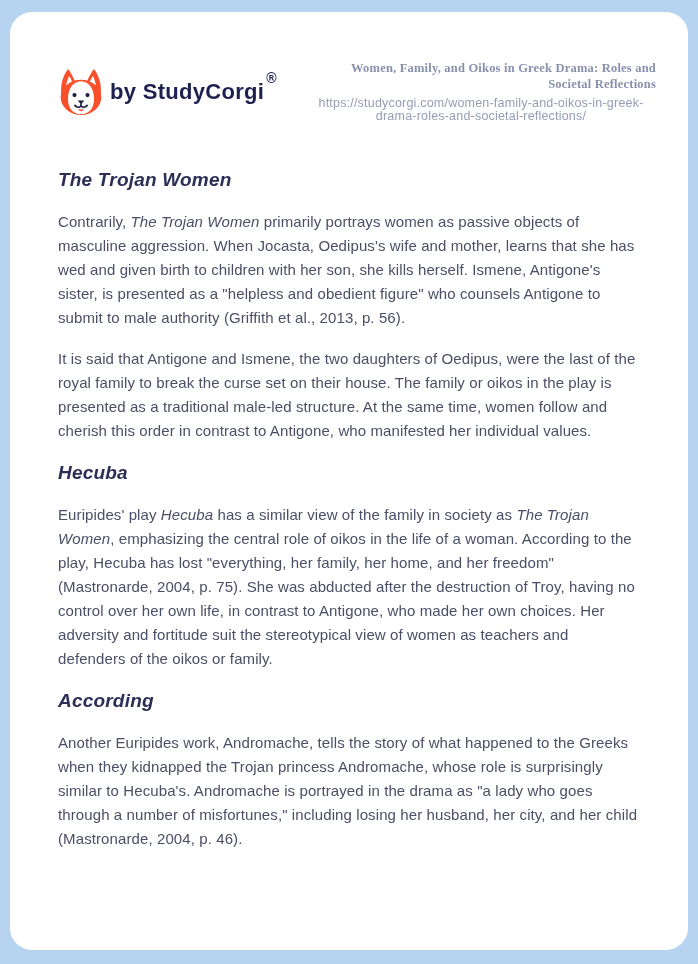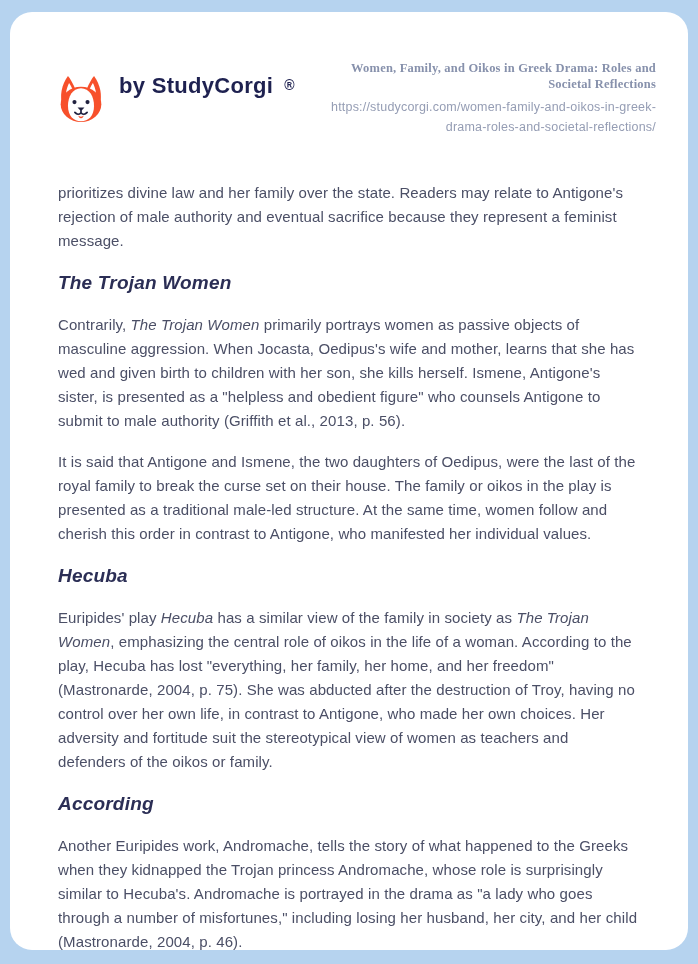--- a/index.html
+++ b/index.html
@@ -20,21 +20,22 @@
     overflow: hidden;
   }
   .header {
     display: flex;
     justify-content: space-between;
     align-items: center;
     margin-right: -16px;
   }
   .brand {
     display: flex;
-    gap: 15px;
+    align-items: center;
+    gap: 6px;
     text-decoration: none;
     flex: 0 0 auto;
   }
   .brand-icon svg { display: block; }
   .brand-text {
     font-size: 22px;
     font-weight: bold;
     color: #1e2150;
     letter-spacing: 0.3px;
   }
@@ -54,25 +55,26 @@
     font-size: 12.5px;
     line-height: 16px;
     font-weight: bold;
     color: #8791ac;
     letter-spacing: 0.2px;
     font-family: Liberation Serif, serif;
   }
   .doc-url {
     display: block;
     font-size: 12.5px;
-    line-height: 20px;
+    line-height: 13px;
     color: #959db4;
     text-decoration: none;
     margin-top: 5px;
     letter-spacing: 0.2px;
+    text-align: center;
   }
   .article {
     margin-top: 44px;
     color: #4b4f66;
   }
   .article p {
     font-size: 15px;
     line-height: 24px;
     margin: 0 0 17px 0;
     letter-spacing: 0.1px;
@@ -126,21 +128,20 @@
 
     <div class="doc-meta">
       <div class="doc-title">Women, Family, and Oikos in Greek Drama: Roles and Societal Reflections</div>
       <a class="doc-url">https://studycorgi.com/women-family-and-oikos-in-greek-drama-roles-and-societal-reflections/</a>
     </div>
 
   </header>
 
   <main class="article">
 
-  <p><span>prioritizes divine law and her family over the state. Readers may relate to Antigone's rejection of male authority and eventual sacrifice because they represent a feminist message.</span></p>
       <h2>The Trojan Women</h2>
       <p><span>Contrarily, </span><em>The Trojan Women</em><span> primarily portrays women as passive objects of masculine aggression. When Jocasta, Oedipus's wife and mother, learns that she has wed and given birth to children with her son, she kills herself. Ismene, Antigone's sister, is presented as a "helpless and obedient figure" who counsels Antigone to submit to male authority (Griffith et al., 2013, p. 56).</span></p>
       <p><span>It is said that Antigone and Ismene, the two daughters of Oedipus, were the last of the royal family to break the curse set on their house. The family or oikos in the play is presented as a traditional male-led structure. At the same time, women follow and cherish this order in contrast to Antigone, who manifested her individual values.</span></p>
       <h2>Hecuba</h2>
       <p><span>Euripides' play </span><em>Hecuba</em><span> has a similar view of the family in society as </span><em>The Trojan Women</em><span>, emphasizing the central role of oikos in the life of a woman. According to the play, Hecuba has lost "everything, her family, her home, and her freedom" (Mastronarde, 2004, p. 75). She was abducted after the destruction of Troy, having no control over her own life, in contrast to Antigone, who made her own choices. Her adversity and fortitude suit the stereotypical view of women as teachers and defenders of the oikos or family.</span></p>
       <h2>According</h2>
       <p><span>Another Euripides work, Andromache, tells the story of what happened to the Greeks when they kidnapped the Trojan princess Andromache, whose role is surprisingly similar to Hecuba's. Andromache is portrayed in the drama as "a lady who goes through a number of misfortunes," including losing her husband, her city, and her child (Mastronarde, 2004, p. 46).</span></p>
     </main>
 
 </div>

